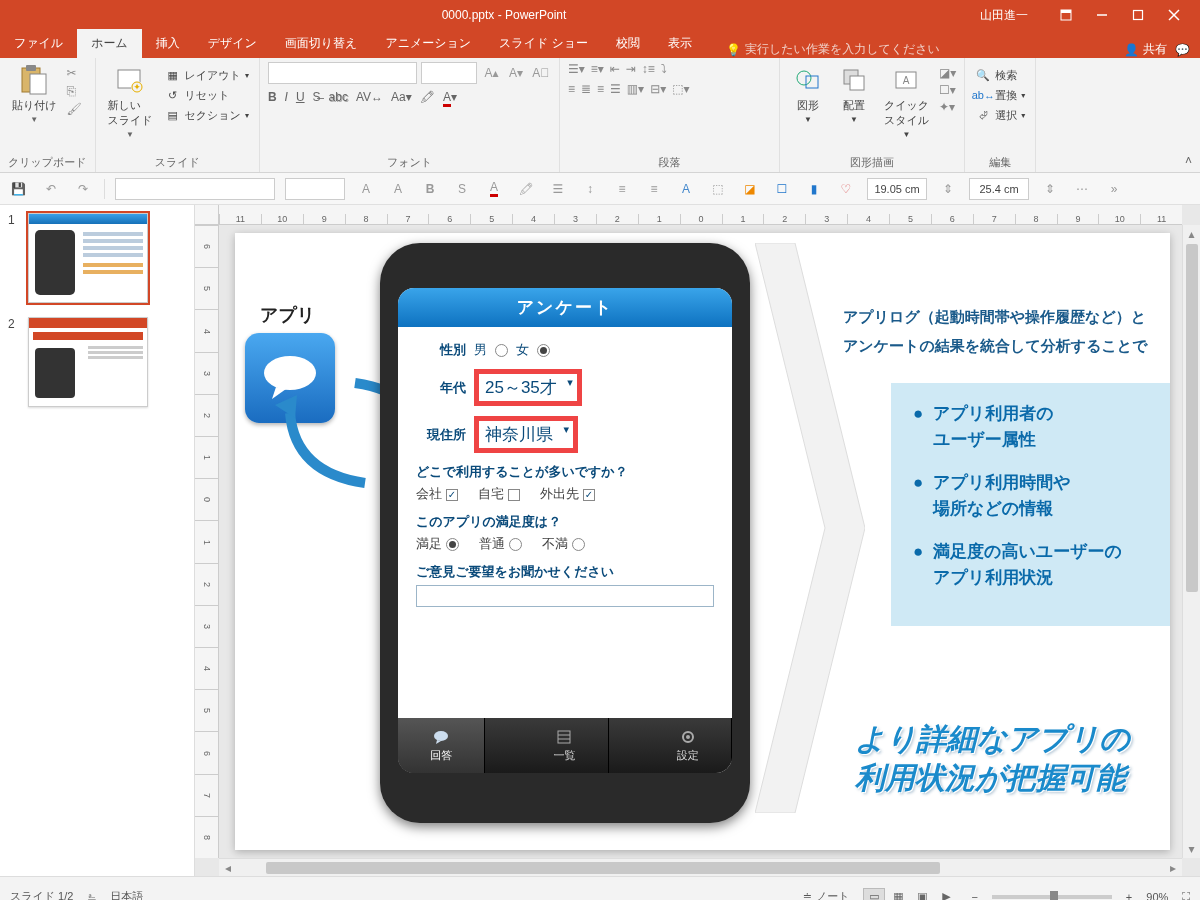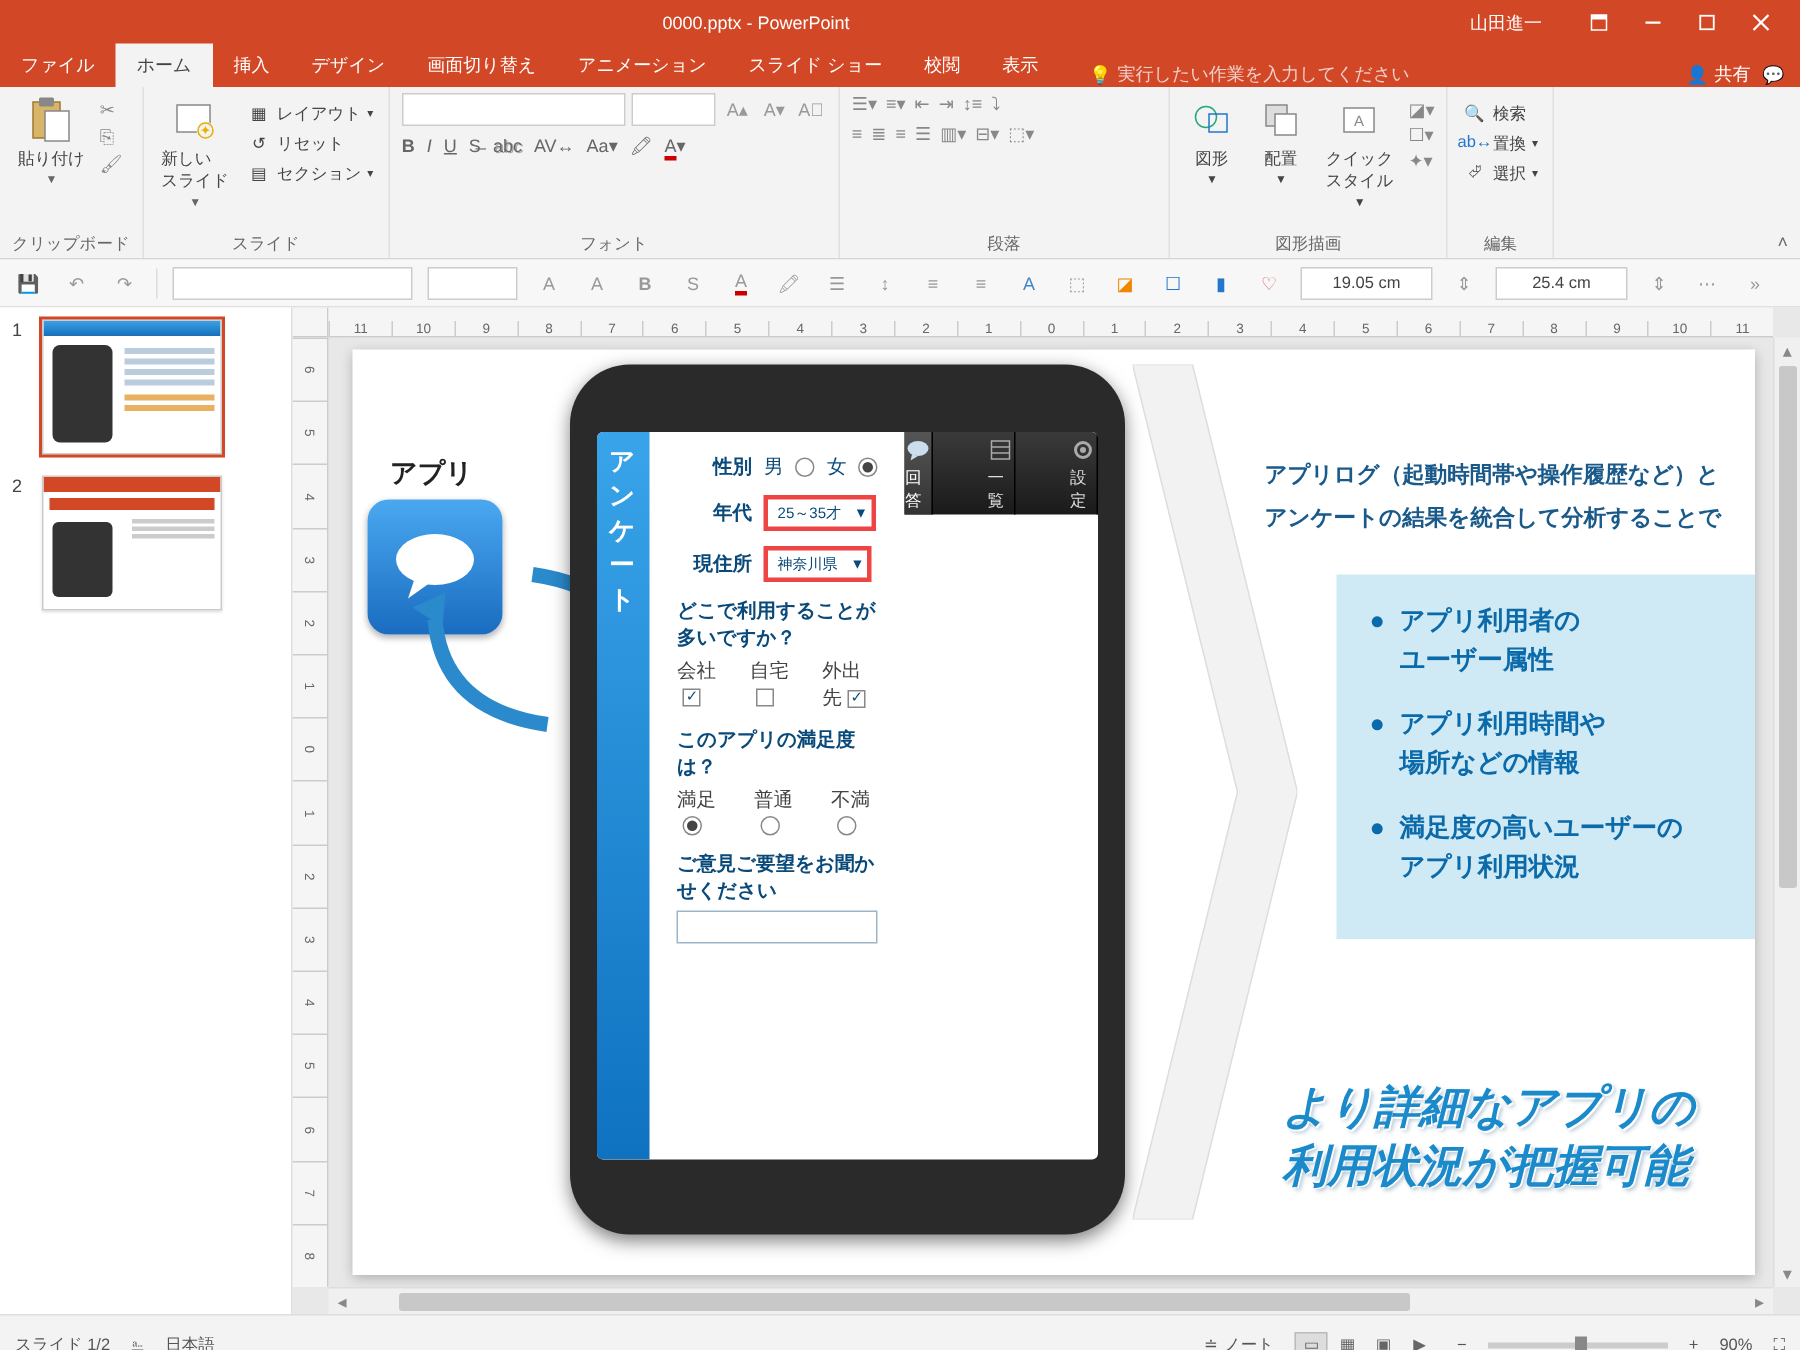--- a/index.html
+++ b/index.html
@@ -30,21 +30,21 @@
 .smallrow { display:flex; align-items:center; gap:4px; font-size:11px; color:#444; padding:1px 2px; }
 .smallrow .ico { width:16px; height:16px; display:flex; align-items:center; justify-content:center; }
 .collapse-ribbon { align-self:flex-end; padding:4px 8px; color:#666; margin-left:auto; }
 
 
 .qat { height:32px; background:#f7f7f7; border-bottom:1px solid #e0e0e0; display:flex; align-items:center; gap:10px; padding:0 8px; color:#888; }
 .qat .sep { width:1px; height:20px; background:#ddd; }
 .font-combo { width:160px; height:22px; border:1px solid #ccc; background:#fff; }
 .size-combo { width:60px; height:22px; border:1px solid #ccc; background:#fff; text-align:center; }
 .qat-btn { width:22px; height:22px; display:flex; align-items:center; justify-content:center; color:#999; }
-.dim-box { width:88px; height:22px; border:1px solid #ccc; background:#fff; display:flex; align-items:center; justify-content:center; font-size:11px; color:#444; }
+.dim-box { width:60px; height:22px; border:1px solid #ccc; background:#fff; display:flex; align-items:center; justify-content:center; font-size:11px; color:#444; }
 
 
 .work { display:flex; height:calc(900px - 30px - 28px - 115px - 32px - 24px); background:#eee; }
 .thumbs { width:195px; background:#fff; border-right:1px solid #ddd; padding:8px; overflow:auto; }
 .thumb-row { display:flex; gap:8px; margin-bottom:14px; }
 .thumb-num { font-size:12px; color:#444; width:12px; }
 .thumb { width:120px; height:90px; background:#fff; border:1px solid #ccc; box-shadow:0 1px 2px rgba(0,0,0,.15); position:relative; overflow:hidden; }
 .thumb.selected { outline:2px solid #d24726; }
 .thumb-mini-bar { height:10px; background:linear-gradient(#3aa0e8,#1670b8); }
 .thumb-mini-phone { position:absolute; left:6px; top:16px; width:40px; height:65px; background:#333; border-radius:5px; }
@@ -67,28 +67,28 @@
 
 .slide { position:absolute; left:40px; top:28px; right:30px; bottom:26px; background:#fff; box-shadow:0 2px 8px rgba(0,0,0,.25); overflow:hidden; }
 
 
 .app-icon { position:absolute; left:10px; top:100px; width:90px; height:90px; background:linear-gradient(#4aa8f0,#1a6cc0); border-radius:14px; box-shadow:0 2px 4px rgba(0,0,0,.3); display:flex; align-items:center; justify-content:center; }
 .app-icon svg { width:60px; height:50px; }
 .app-label { position:absolute; left:25px; top:70px; font-weight:bold; font-size:18px; color:#222; }
 .arrow-cycle { position:absolute; left:40px; top:140px; width:170px; height:120px; }
 
 .phone { position:absolute; left:145px; top:10px; width:370px; height:580px; background:#2a2a2a; border-radius:40px; box-shadow:0 4px 12px rgba(0,0,0,.5); padding:45px 18px 50px 18px; }
-.phone-inner { background:#fff; width:100%; height:100%; border-radius:4px; overflow:hidden; display:flex; }
+.phone-inner { background:#fff; width:100%; height:100%; border-radius:16px; overflow:hidden; display:flex; flex-direction:column; }
 .survey-header { background:linear-gradient(#39a4ea,#0e72c0); color:#fff; text-align:center; padding:8px; font-size:17px; font-weight:bold; letter-spacing:2px; }
 .survey-body { flex:1; padding:14px 18px; font-size:13px; color:#0a4a7a; }
 .survey-row { display:flex; align-items:center; margin-bottom:10px; gap:8px; }
 .survey-row .lbl { width:50px; text-align:right; font-weight:bold; color:#0a4a7a; font-size:13px; }
 .radio { width:13px; height:13px; border:1px solid #888; border-radius:50%; display:inline-block; vertical-align:middle; }
 .radio.on::after { content:""; display:block; width:7px; height:7px; background:#444; border-radius:50%; margin:2px; }
-.sel { border:3px solid #ef4444; background:#fff; padding:2px 20px 2px 6px; font-size:10px; color:#0a4a7a; position:relative; }
+.sel { border:5px solid #ef4444; background:#fff; padding:2px 20px 2px 6px; font-size:17px; color:#0a4a7a; position:relative; }
 .sel::after { content:"▾"; position:absolute; right:4px; top:2px; color:#0a4a7a; font-size:11px; }
 .survey-q { font-weight:bold; color:#0a4a7a; margin:10px 0 4px 0; font-size:13px; }
 .chk-row { display:flex; gap:20px; color:#444; font-size:13px; margin-bottom:6px; }
 .chk { width:12px; height:12px; border:1px solid #888; display:inline-block; vertical-align:middle; margin-left:4px; }
 .chk.on::after { content:"✓"; font-size:10px; display:block; line-height:10px; text-align:center; color:#0a4a7a; }
 .txt-input { border:1px solid #9cb5c8; height:22px; width:100%; margin-top:4px; }
 .phone-tabs { background:linear-gradient(#3a3a3a,#1a1a1a); display:flex; height:55px;gap:36px; }
 .phone-tab { flex:1; display:flex; flex-direction:column; align-items:center; justify-content:center; color:#ddd; font-size:11px; gap:2px; border-right:1px solid #000; }
 .phone-tab.active { background:linear-gradient(#555,#333); color:#fff; }
 .phone-tab svg { width:18px; height:18px; }

